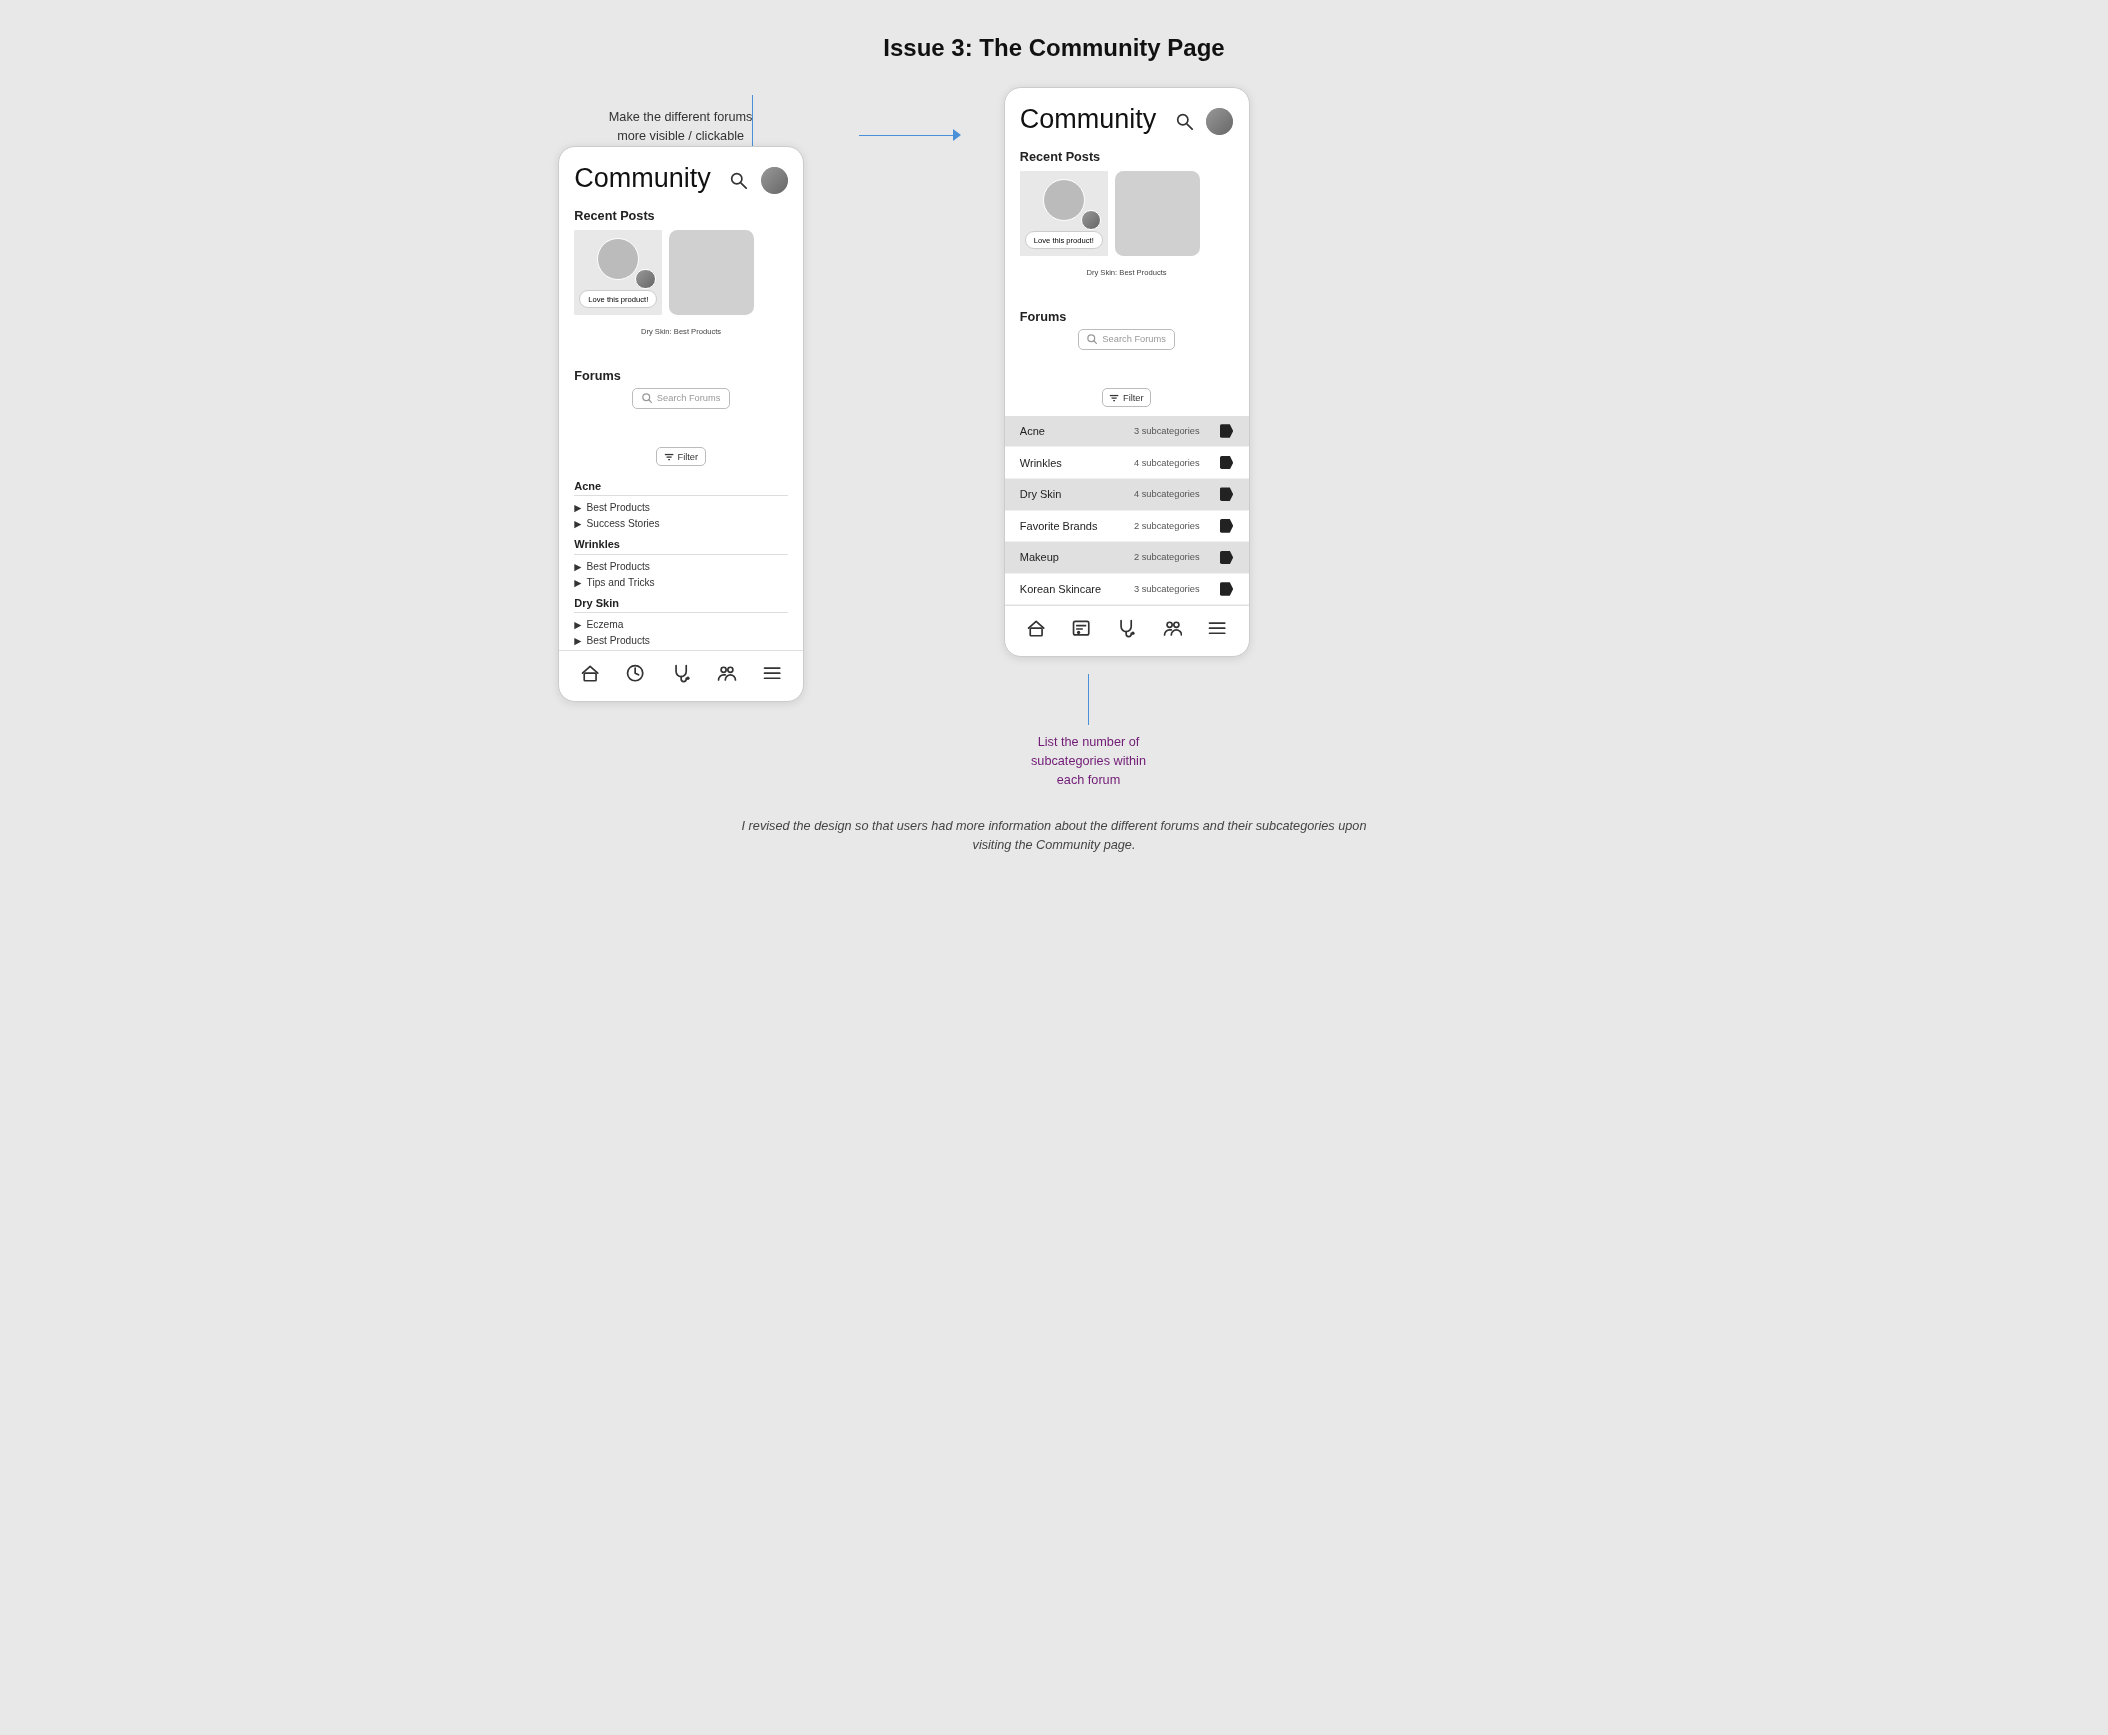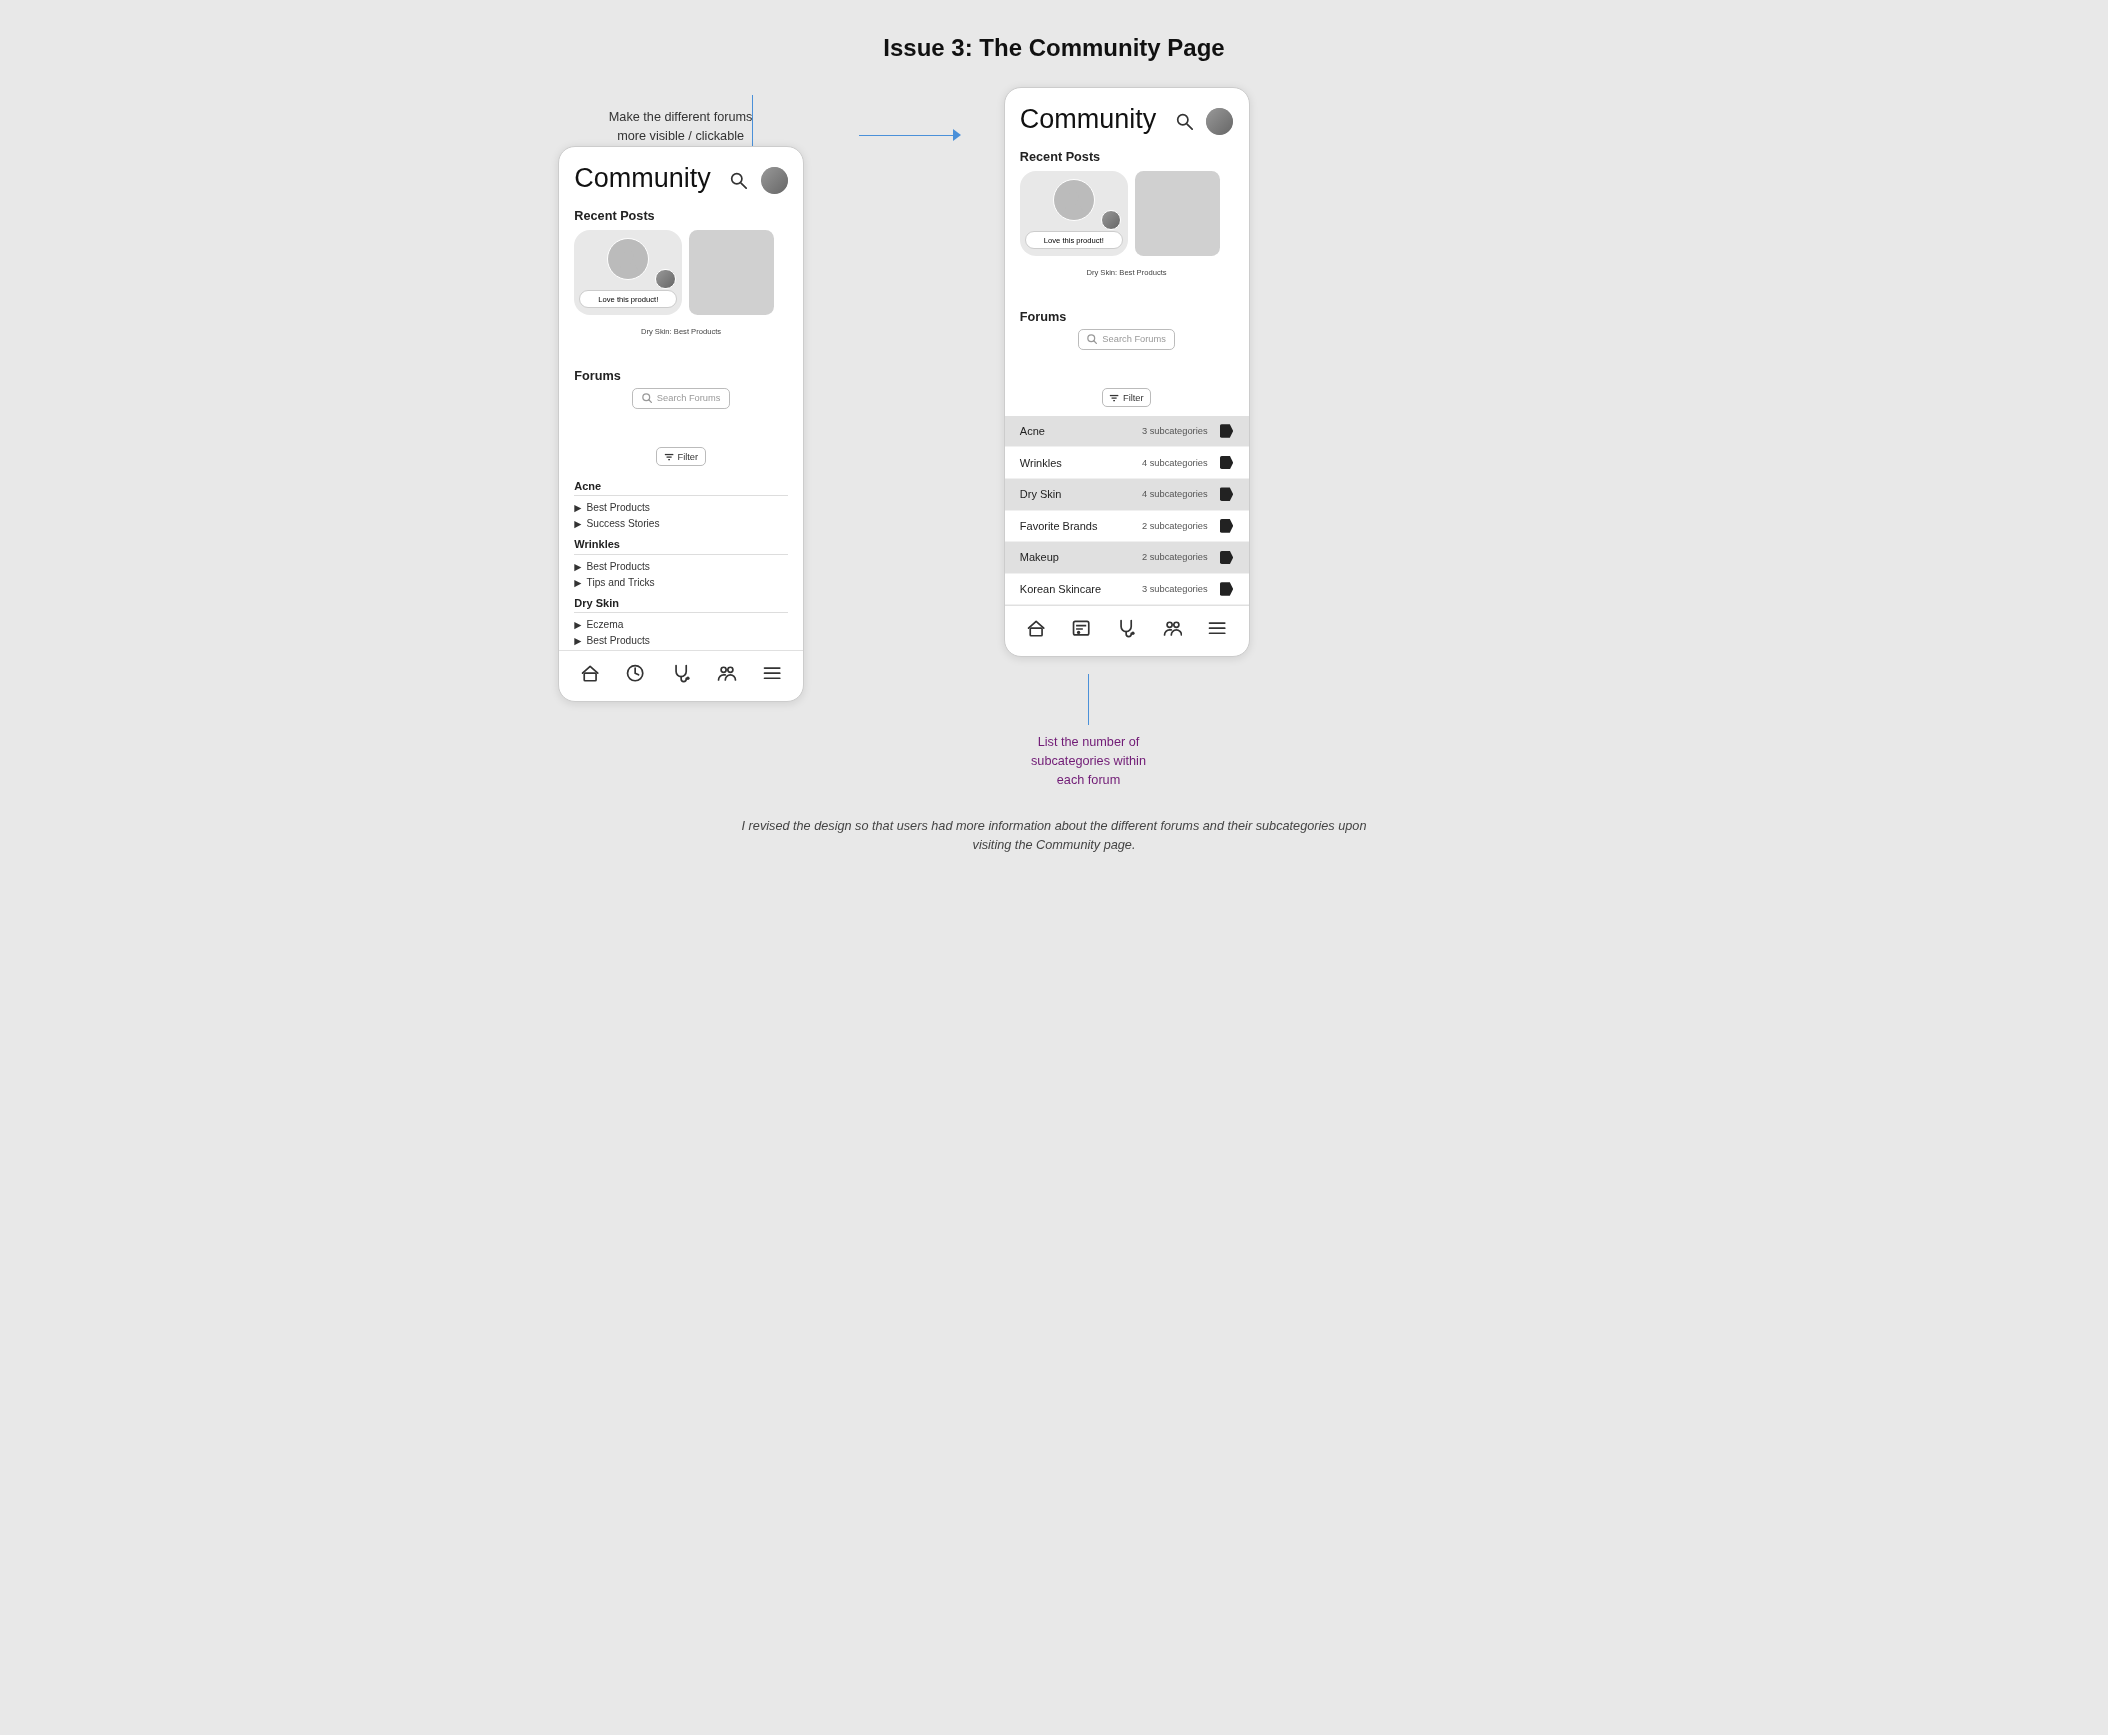--- a/index.html
+++ b/index.html
@@ -86,22 +86,22 @@
     }
 
     .recent-posts-row {
       display: flex;
       gap: 6.8px;
       padding: 0 15.3px 10.2px;
     }
 
     .post-card {
       background: #e8e8e8;
-      border-radius: 16px;
-      width: 108px;
+      border-radius: 1px;
+      width: 88px;
       height: 85px;
       position: relative;
       display: flex;
       align-items: flex-end;
       padding: 6.8px;
       overflow: visible;
     }
 
     .post-card-avatar {
       position: absolute;
@@ -244,21 +244,21 @@
       border-bottom: 0.8px solid #f0f0f0;
     }
 
     .forum-row-new.shaded {
       background: #e0e0e0;
     }
 
     .forum-row-right {
       display: flex;
       align-items: center;
-      gap: 12px;
+      gap: 20px;
       font-size: 9.3px;
       color: #555;
       font-weight: 400;
     }
 
     .forum-tag-icon {
       width: 13.6px;
       height: 13.6px;
       background: #333;
       border-radius: 2.5px;

